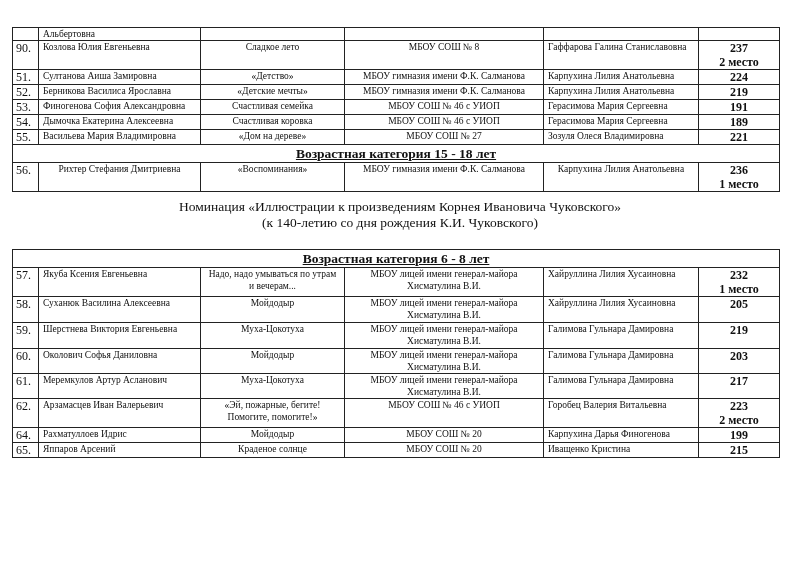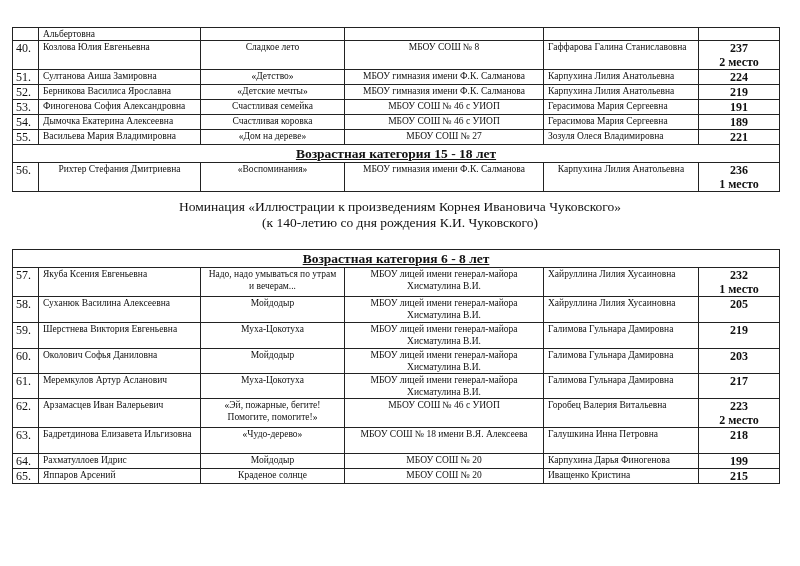--- a/index.html
+++ b/index.html
@@ -30,21 +30,21 @@
   <tbody>
       <tr style="height:13px;">
     <td class="num"></td>
     <td>Альбертовна</td>
     <td></td>
     <td></td>
     <td></td>
     <td></td>
   </tr>
   <tr style="height:28px;">
-    <td class="num">40.</td>
+    <td class="num">90.</td>
     <td>Козлова Юлия Евгеньевна</td>
     <td class="c">Сладкое лето</td>
     <td class="c">МБОУ СОШ № 8</td>
     <td>Гаффарова Галина Станиславовна</td>
     <td class="score">
       <div>237</div>
       <div>2 место</div>
     </td>
   </tr>
   <tr style="height:13px;">
@@ -169,28 +169,20 @@
     <td class="num">62.</td>
     <td>Арзамасцев Иван Валерьевич</td>
     <td class="c">«Эй, пожарные, бегите! Помогите, помогите!»</td>
     <td class="c">МБОУ СОШ № 46 с УИОП</td>
     <td>Горобец Валерия Витальевна</td>
     <td class="score">
       <div>223</div>
       <div>2 место</div>
     </td>
   </tr>
-  <tr style="height:26px;">
-    <td class="num">63.</td>
-    <td>Бадретдинова Елизавета Ильгизовна</td>
-    <td class="c">«Чудо-дерево»</td>
-    <td class="c">МБОУ СОШ № 18 имени В.Я. Алексеева</td>
-    <td>Галушкина Инна Петровна</td>
-    <td class="score">218</td>
-  </tr>
   <tr style="height:14px;">
     <td class="num">64.</td>
     <td>Рахматуллоев Идрис</td>
     <td class="c">Мойдодыр</td>
     <td class="c">МБОУ СОШ № 20</td>
     <td>Карпухина Дарья Финогенова</td>
     <td class="score">199</td>
   </tr>
   <tr style="height:13px;">
     <td class="num">65.</td>

